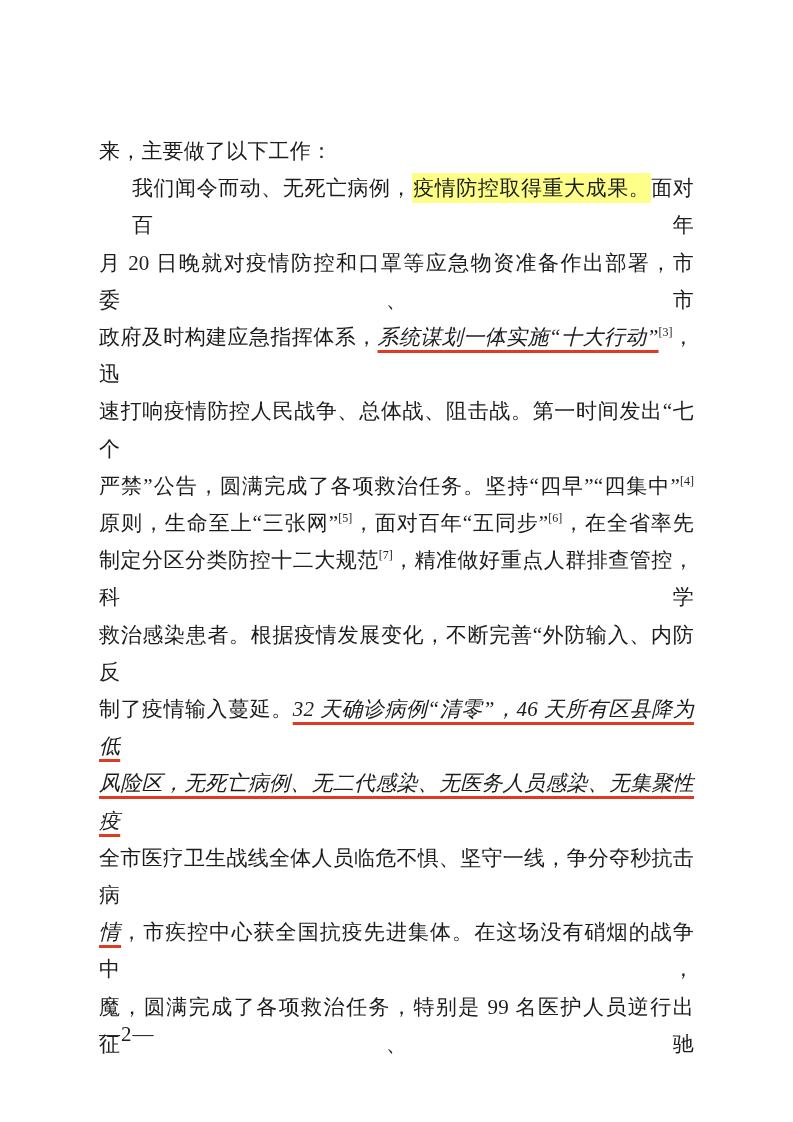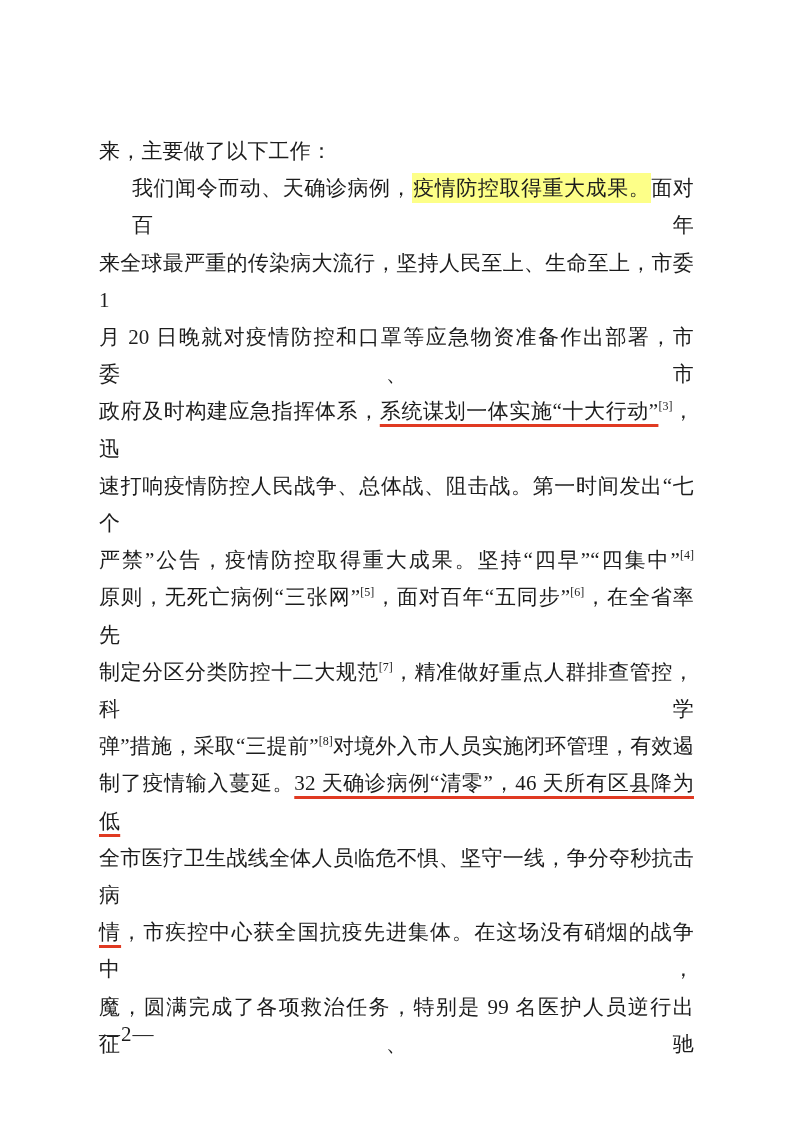--- a/index.html
+++ b/index.html
@@ -37,20 +37,21 @@
   .line.indent{ padding-left:33px; }
   .hl{
     background:var(--hl);
     padding:3px 1px;
   }
   .ru{
     text-decoration:underline;
     text-decoration-color:var(--red);
     text-decoration-thickness:2.5px;
     text-underline-offset:6px;
+    font-style:italic;
   }
   .sup{
     font-size:12px;
     line-height:0;
     position:relative;
     top:-8px;
     letter-spacing:0;
   }
   .footer{
     position:absolute;
@@ -60,41 +61,41 @@
   }
 </style>
 </head>
 <body>
 
 <div class="page">
   <div class="doc">
 
     <div class="line align-left"><span>来，主要做了以下工作：</span></div>
 
-    <div class="line indent"><span>我们闻令而动、天确诊病例，</span><span class="hl">疫情防控取得重大成果。</span><span>面对百年</span></div>
+    <div class="line indent"><span>我们闻令而动、无死亡病例，</span><span class="hl">疫情防控取得重大成果。</span><span>面对百年</span></div>
 
-    <div class="line"><span>来全球最严重的传染病大流行，坚持人民至上、生命至上，市委 1</span></div>
 
     <div class="line"><span>月 20 日晚就对疫情防控和口罩等应急物资准备作出部署，市委、市</span></div>
 
     <div class="line"><span>政府及时构建应急指挥体系，</span><span class="ru">系统谋划一体实施“十大行动”</span><span class="sup">[3]</span><span>，迅</span></div>
 
     <div class="line"><span>速打响疫情防控人民战争、总体战、阻击战。第一时间发出“七个</span></div>
 
-    <div class="line"><span>严禁”公告，疫情防控取得重大成果。坚持“四早”“四集中”</span><span class="sup">[4]</span></div>
+    <div class="line"><span>严禁”公告，圆满完成了各项救治任务。坚持“四早”“四集中”</span><span class="sup">[4]</span></div>
 
-    <div class="line"><span>原则，无死亡病例“三张网”</span><span class="sup">[5]</span><span>，面对百年“五同步”</span><span class="sup">[6]</span><span>，在全省率先</span></div>
+    <div class="line"><span>原则，生命至上“三张网”</span><span class="sup">[5]</span><span>，面对百年“五同步”</span><span class="sup">[6]</span><span>，在全省率先</span></div>
 
     <div class="line"><span>制定分区分类防控十二大规范</span><span class="sup">[7]</span><span>，精准做好重点人群排查管控，科学</span></div>
 
+    <div class="line"><span>救治感染患者。根据疫情发展变化，不断完善“外防输入、内防反</span></div>
 
-    <div class="line"><span>弹”措施，采取“三提前”</span><span class="sup">[8]</span><span>对境外入市人员实施闭环管理，有效遏</span></div>
 
     <div class="line"><span>制了疫情输入蔓延。</span><span class="ru">32 天确诊病例“清零”，46 天所有区县降为低</span></div>
 
+    <div class="line"><span class="ru">风险区，无死亡病例、无二代感染、无医务人员感染、无集聚性疫</span></div>
 
     <div class="line"><span>全市医疗卫生战线全体人员临危不惧、坚守一线，争分夺秒抗击病</span></div>
 
     <div class="line"><span class="ru">情</span><span>，市疾控中心获全国抗疫先进集体。在这场没有硝烟的战争中，</span></div>
 
     <div class="line"><span>魔，圆满完成了各项救治任务，特别是 99 名医护人员逆行出征、驰</span></div>
 
   </div>
 
   <div class="footer">—2—</div>

